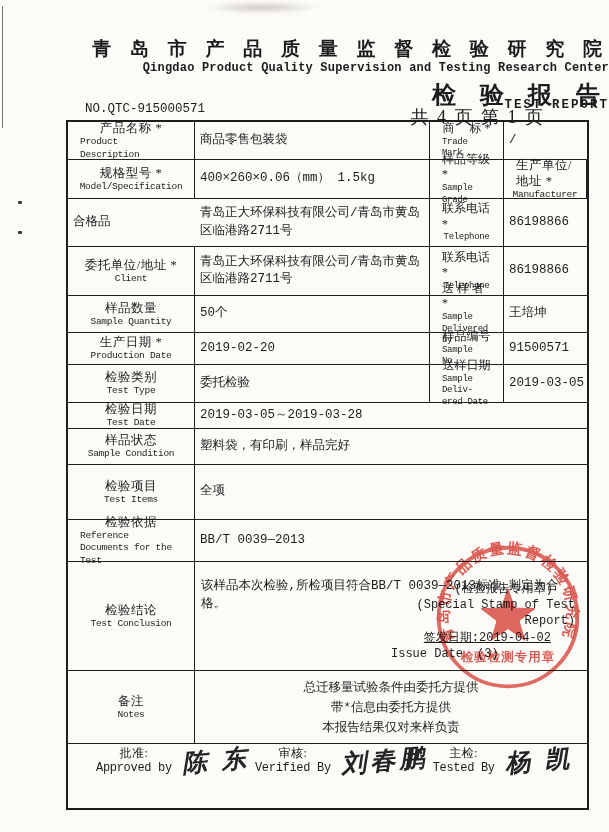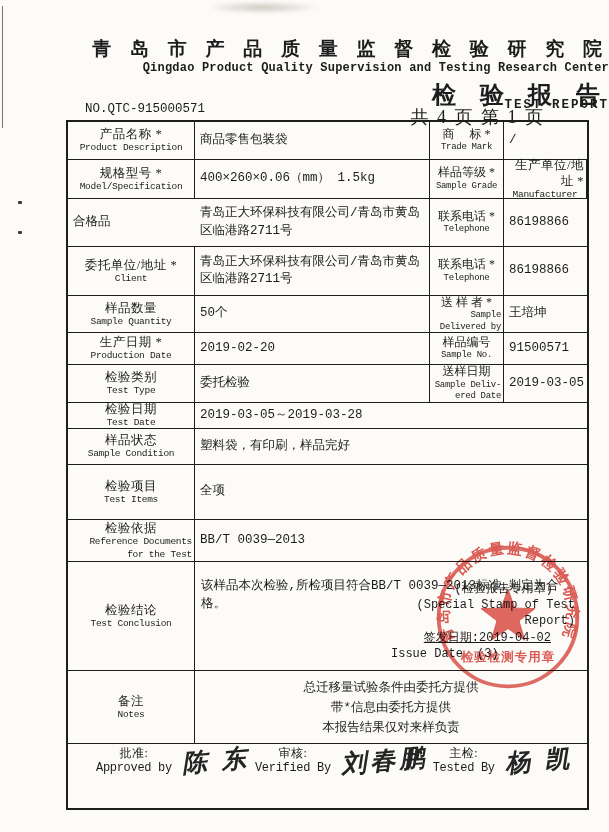--- a/index.html
+++ b/index.html
@@ -25,21 +25,21 @@
     position:absolute;left:66px;top:120px;width:519px;
     display:grid;
     grid-template-columns:127px 235px 74px 83px;
     grid-template-rows:38px 39px 48px 49px 37px 32px 38px 26px 36px 55px 42px 109px 73px 64px;
     border:2px solid #1d1d1d;background:transparent;
   }
   .c{border-right:1px solid #1d1d1d;border-bottom:1px solid #1d1d1d;box-sizing:border-box;overflow:visible;}
   .lastcol{border-right:none;}
   .wide{grid-column:2 / 5;border-right:none;}
   .full{grid-column:1 / 5;border-right:none;border-bottom:none;}
-  .lbl{display:flex;flex-direction:column;align-items:center;justify-content:center;text-align:right;line-height:1.3;padding:1px 2px;}
+  .lbl{display:flex;flex-direction:column;align-items:center;justify-content:center;text-align:left;line-height:1.3;padding:1px 12px;}
   .cn{font-size:12.5px;letter-spacing:0.5px;}
   .en{font-size:9.5px;font-family:"Liberation Mono","DejaVu Sans Mono",monospace;letter-spacing:-0.3px;}
   .narrow .cn{font-size:12px;letter-spacing:0;}
   .narrow .en{font-size:9px;}
   .val{display:flex;align-items:center;padding:2px 5px;font-size:12.5px;line-height:1.4;
        font-family:"Liberation Mono","DejaVu Sans Mono",monospace;white-space:normal;}
   .val.nw{white-space:nowrap;}
 
   
   .concl{position:relative;font-family:"Liberation Mono","DejaVu Sans Mono",monospace;}

